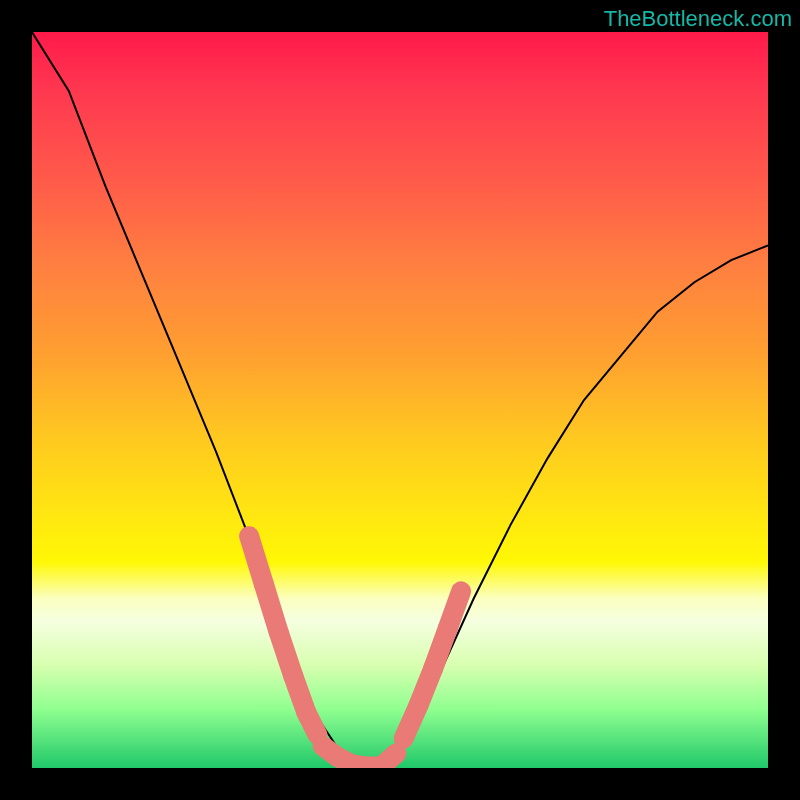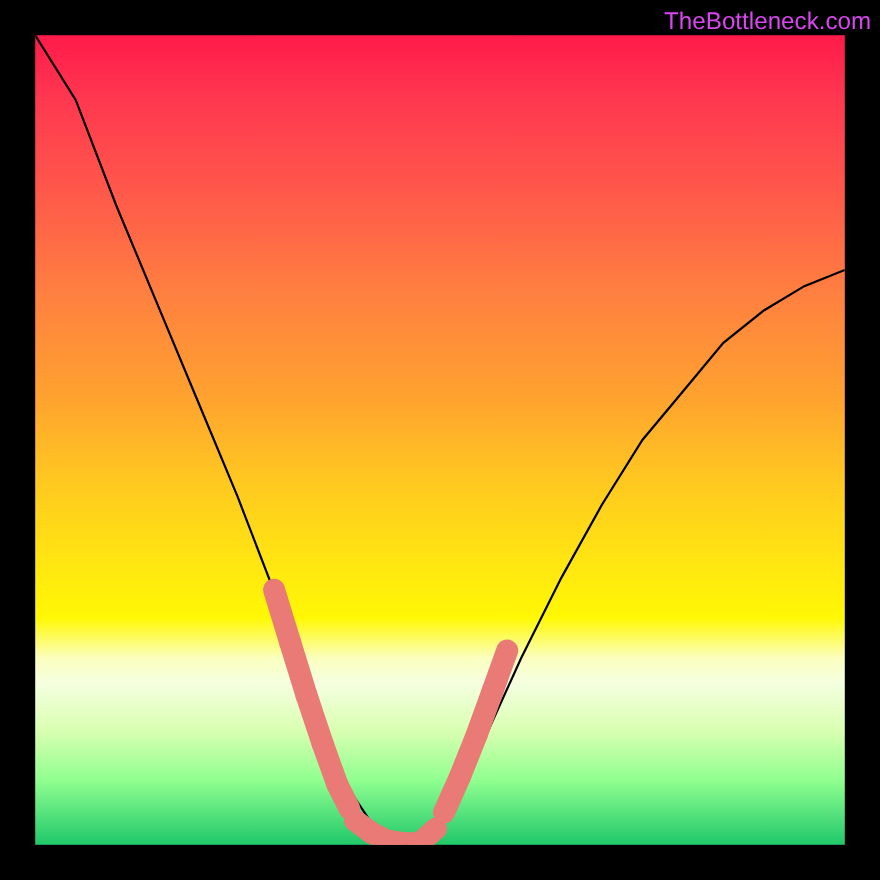--- a/index.html
+++ b/index.html
@@ -30,21 +30,21 @@
       #f5ffe0 80%,
       #d8ffb0 86%,
       #90ff90 92%,
       #20c86a 100%
     );
   }
   .watermark {
     position: absolute;
     top: 6px;
     right: 8px;
-    color: #d946ef;
+    color: #14b8a6;
     font-size: 22px;
     font-weight: 500;
     z-index: 10;
     font-family: Verdana, Arial, sans-serif;
   }
   svg {
     position: absolute;
     left: 0;
     top: 0;
   }

